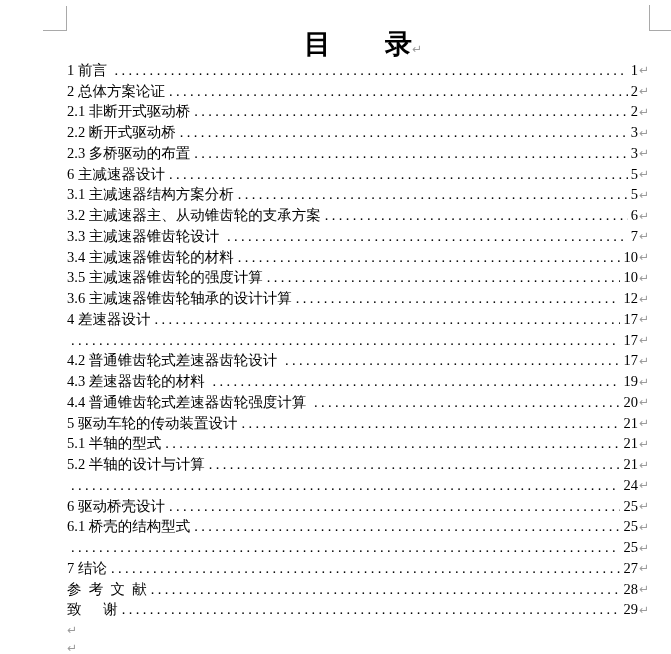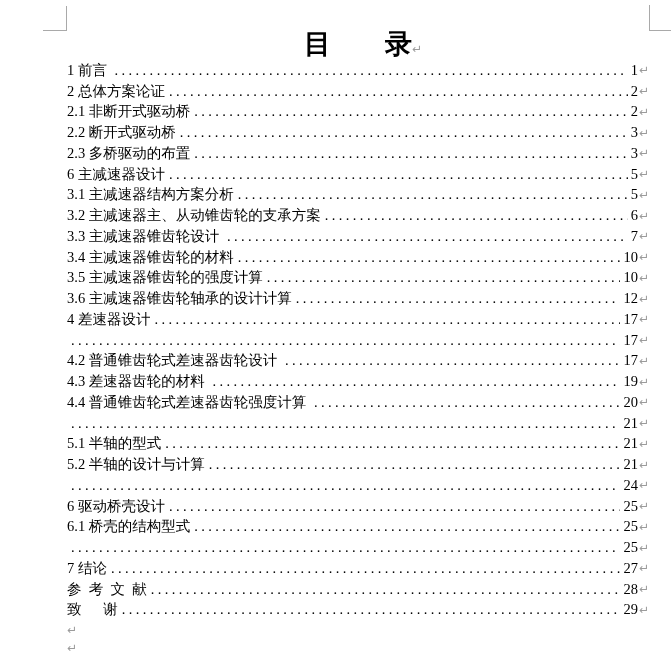--- a/index.html
+++ b/index.html
@@ -208,20 +208,21 @@
   </div>
 
   <div class="toc-row">
     <span class="toc-label">4.4 普通锥齿轮式差速器齿轮强度计算 </span>
     <span class="toc-dots"></span>
     <span class="toc-page">20</span>
     <span class="pilcrow">↵</span>
   </div>
 
   <div class="toc-row">
+    <span class="toc-label">5 驱动车轮的传动装置设计</span>
     <span class="toc-dots"></span>
     <span class="toc-page">21</span>
     <span class="pilcrow">↵</span>
   </div>
 
   <div class="toc-row">
     <span class="toc-label">5.1 半轴的型式</span>
     <span class="toc-dots"></span>
     <span class="toc-page">21</span>
     <span class="pilcrow">↵</span>

